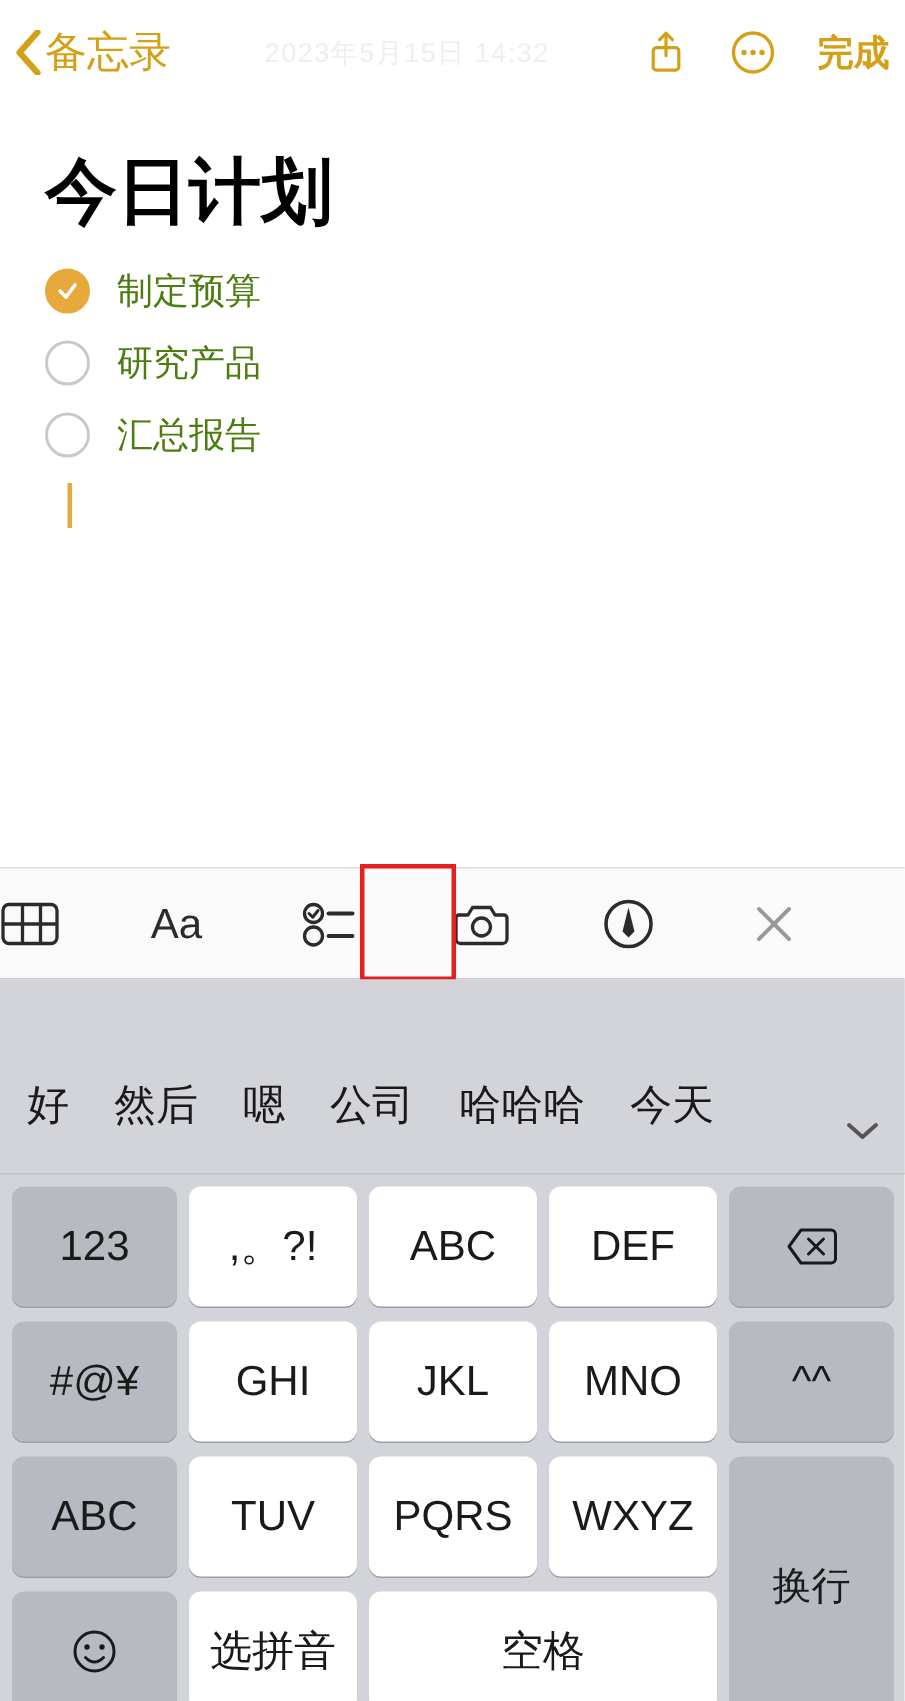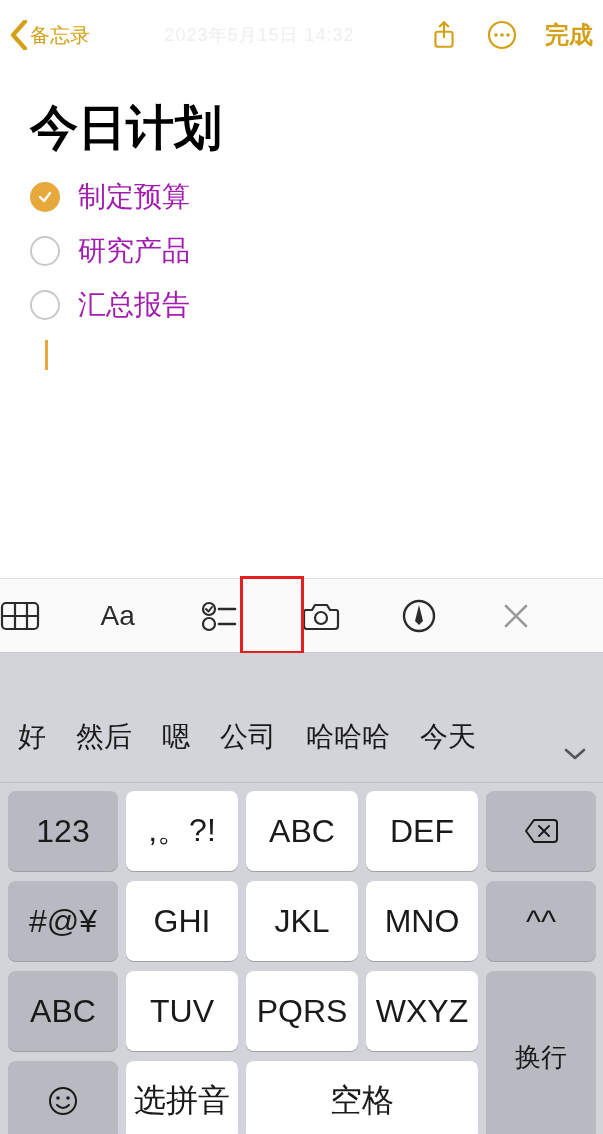--- a/index.html
+++ b/index.html
@@ -7,38 +7,38 @@
 
     
     .nav {
       height: 70px;
       display: flex;
       align-items: center;
       padding: 0 10px;
     }
     .nav-left { display: flex; align-items: center; color: #d4a017; }
     .nav-left .chev { width: 18px; height: 30px; margin-right: 2px; }
-    .nav-left span { font-size: 20px; }
+    .nav-left span { font-size: 28px; }
     .nav-spacer { flex: 1; text-align: center; color: #eee; font-size: 18px; letter-spacing: 1px; }
     .nav-right { display: flex; align-items: center; gap: 28px; color: #d4a017; }
     .nav-right span.done { font-size: 24px; font-weight: 700; }
     .nav-icon { width: 30px; height: 30px; display:flex; align-items:center; justify-content:center; }
 
     
     .note { padding: 10px 30px 0 30px; }
     .note h1 { font-size: 48px; font-weight: 700; margin: 16px 0 18px; }
     .check-item { display: flex; align-items: center; gap: 18px; margin: 8px 0 16px; }
     .bullet {
       width: 30px; height: 30px; border-radius: 50%;
       border: 2px solid #c9c9c9; flex: none;
       display:flex; align-items:center; justify-content:center;
     }
     .bullet.done { background: #e7a93b; border-color: #e7a93b; }
     .bullet.done svg { display:block; }
-    .check-item span { font-size: 28px; color: #a21caf; }
+    .check-item span { font-size: 24px; color: #4d7c0f; }
     .cursor {
       width: 3px; height: 30px; background: #e7a93b;
       margin-left: 15px; margin-top: 4px;
     }
 
     
     .fmt-bar {
       position: absolute; left: 0; right: 0; top: 578px;
       height: 75px; background: #fafafa;
       border-top: 1px solid #ddd; border-bottom: 1px solid #ccc;
@@ -65,21 +65,21 @@
     }
     .suggest .sug { font-size: 28px; color:#1a1a1a; padding: 6px 10px; white-space: nowrap; }
     .suggest .sug.cut { overflow:hidden; max-width:70px; }
     .suggest .chev-down { margin-left:auto; width:40px; display:flex; align-items:center; justify-content:center; }
 
     .rows { padding: 8px 8px 0 8px; }
     .row { display:flex; gap:8px; margin-bottom:10px; }
     .key {
       background:#fff; border-radius:8px; height:80px;
       display:flex; align-items:center; justify-content:center;
-      font-size:32px; color:#1a1a1a;
+      font-size:28px; color:#1a1a1a;
       box-shadow: 0 1px 0 rgba(0,0,0,.25);
       flex: none;
     }
     .key.func { background:#b7bac0; }
     .key.ret  { background:#b7bac0; height:172px; font-size:26px; }
     .w-side   { width:110px; }
     .w-letter { width:112px; }
     .w-big    { width:232px; }
 
     .row4 { display:flex; gap:8px; }

